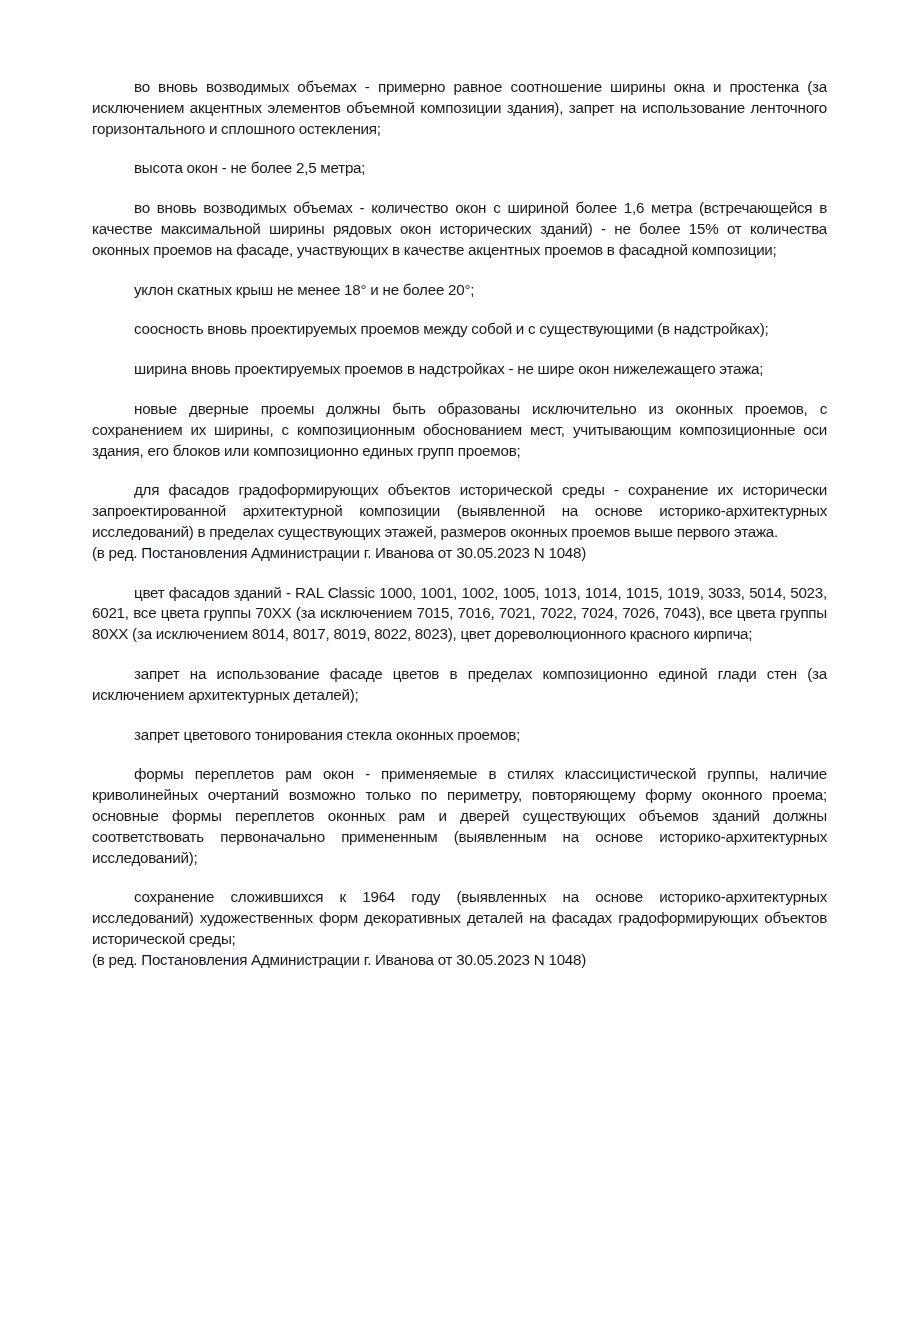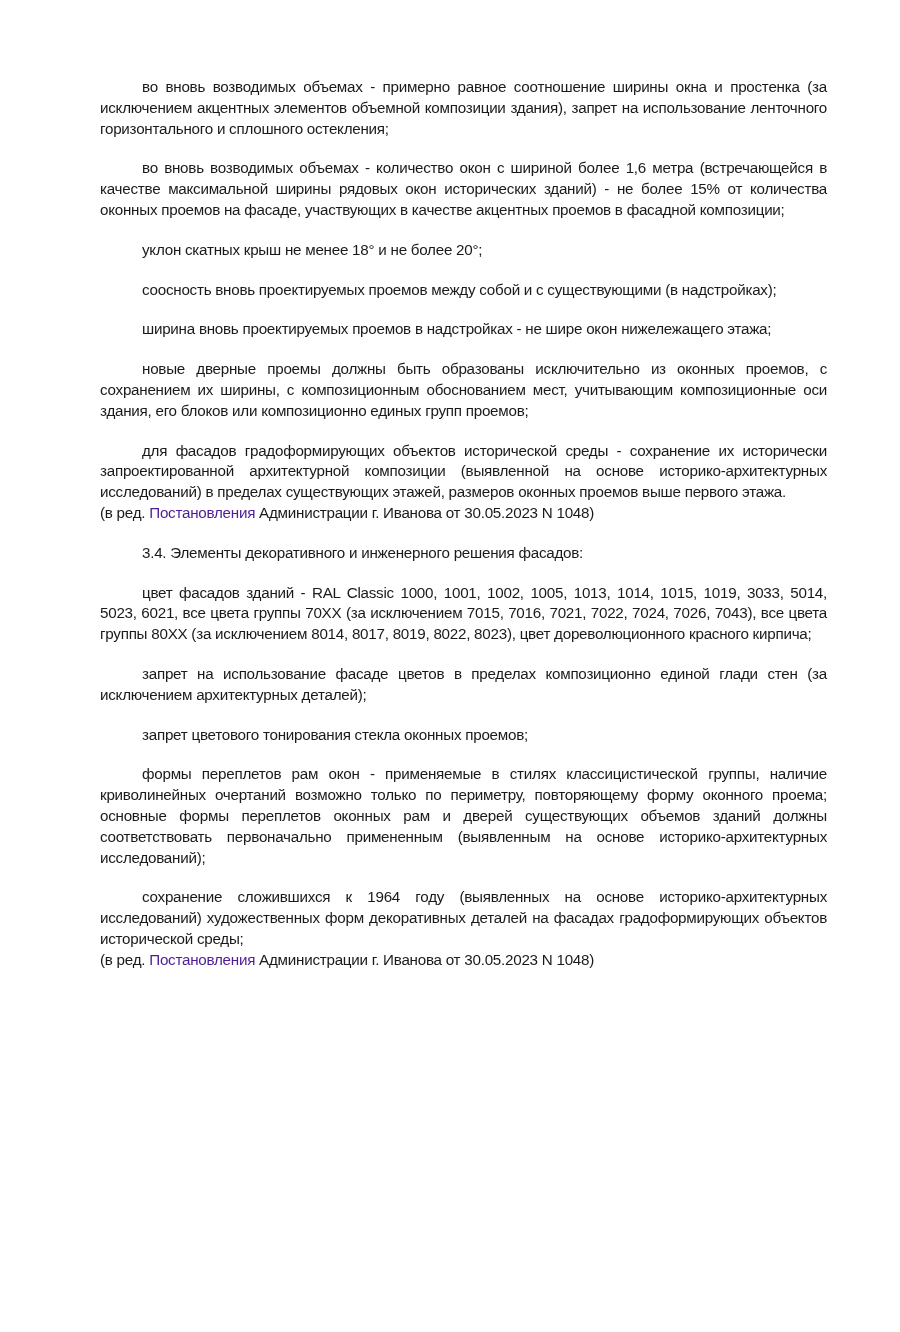--- a/index.html
+++ b/index.html
@@ -7,43 +7,43 @@
   .page {
     position: relative;
     padding: 77px 73px 0 84px;
     font-family: "Liberation Sans", sans-serif;
     font-size: 15.2px;
     line-height: 20.8px;
     color: #1a1a1a;
     letter-spacing: -0.25px;
   }
   .para {
-    margin: 0 0 19px 16px;
+    margin: 0 0 19px 8px;
     text-align: justify;
     text-indent: 42px;
   }
   .para.tight { margin-bottom: 0; }
   .ref { display: block; text-indent: 0; text-align: left; }
-  .ref-link { color: #4c1d95; }
+  .ref-link { color: #0f172a; }
 </style>
 </head>
 <body>
 
 <div class="page">
   <p class="para">во вновь возводимых объемах - примерно равное соотношение ширины окна и простенка (за исключением акцентных элементов объемной композиции здания), запрет на использование ленточного горизонтального и сплошного остекления;</p>
+  <p class="para">высота окон - не более 2,5 метра;</p>
   <p class="para">во вновь возводимых объемах - количество окон с шириной более 1,6 метра (встречающейся в качестве максимальной ширины рядовых окон исторических зданий) - не более 15% от количества оконных проемов на фасаде, участвующих в качестве акцентных проемов в фасадной композиции;</p>
   <p class="para">уклон скатных крыш не менее 18° и не более 20°;</p>
   <p class="para">соосность вновь проектируемых проемов между собой и с существующими (в надстройках);</p>
   <p class="para">ширина вновь проектируемых проемов в надстройках - не шире окон нижележащего этажа;</p>
   <p class="para">новые дверные проемы должны быть образованы исключительно из оконных проемов, с сохранением их ширины, с композиционным обоснованием мест, учитывающим композиционные оси здания, его блоков или композиционно единых групп проемов;</p>
   <div class="para">
     <span>для фасадов градоформирующих объектов исторической среды - сохранение их исторически запроектированной архитектурной композиции (выявленной на основе историко-архитектурных исследований) в пределах существующих этажей, размеров оконных проемов выше первого этажа.</span>
     <span class="ref"><span>(в ред. </span><a class="ref-link">Постановления</a><span> Администрации г. Иванова от 30.05.2023 N 1048)</span></span>
   </div>
-  <p class="para">3.4. Элементы декоративного и инженерного решения фасадов:</p>
   <p class="para">цвет фасадов зданий - RAL Classic 1000, 1001, 1002, 1005, 1013, 1014, 1015, 1019, 3033, 5014, 5023, 6021, все цвета группы 70XX (за исключением 7015, 7016, 7021, 7022, 7024, 7026, 7043), все цвета группы 80XX (за исключением 8014, 8017, 8019, 8022, 8023), цвет дореволюционного красного кирпича;</p>
   <p class="para">запрет на использование фасаде цветов в пределах композиционно единой глади стен (за исключением архитектурных деталей);</p>
   <p class="para">запрет цветового тонирования стекла оконных проемов;</p>
   <p class="para">формы переплетов рам окон - применяемые в стилях классицистической группы, наличие криволинейных очертаний возможно только по периметру, повторяющему форму оконного проема; основные формы переплетов оконных рам и дверей существующих объемов зданий должны соответствовать первоначально примененным (выявленным на основе историко-архитектурных исследований);</p>
   <div class="para tight">
     <span>сохранение сложившихся к 1964 году (выявленных на основе историко-архитектурных исследований) художественных форм декоративных деталей на фасадах градоформирующих объектов исторической среды;</span>
     <span class="ref"><span>(в ред. </span><a class="ref-link">Постановления</a><span> Администрации г. Иванова от 30.05.2023 N 1048)</span></span>
   </div>
 </div>
 

